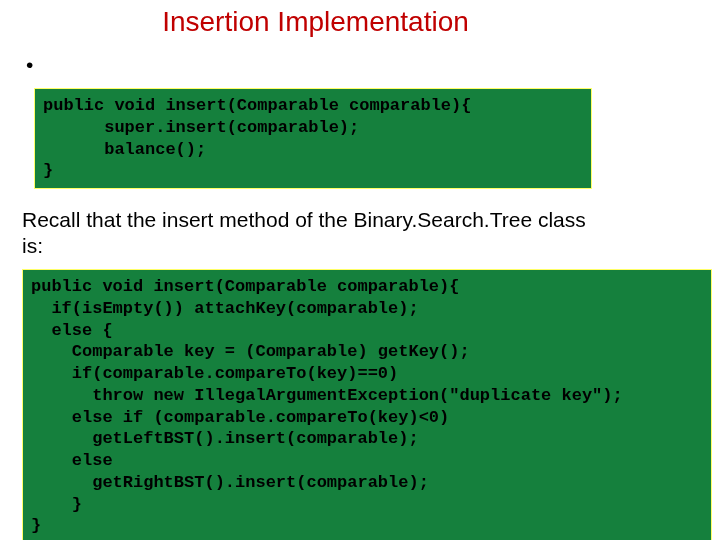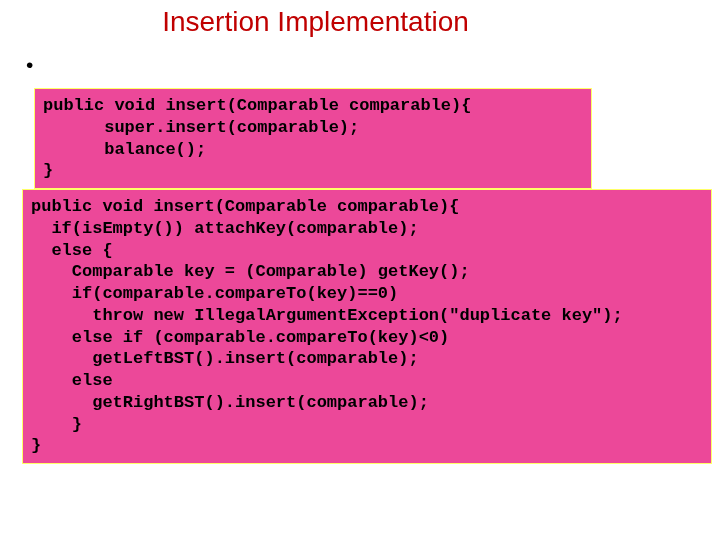--- a/index.html
+++ b/index.html
@@ -40,21 +40,21 @@
   }
   .bullet-text {
     line-height: 26px;
   }
   .plain-text {
     font-size: 21px;
     margin: 18px 0 10px 2px;
     line-height: 26px;
   }
   .code-box {
-    background: #ec4899;
+    background: #15803d;
     border: 1px solid #ffff66;
     font-family: "Courier New", Courier, monospace;
     font-weight: bold;
     font-size: 17px;
     line-height: 1.28;
     white-space: pre;
     padding: 6px 8px 6px 8px;
     color: #000;
     overflow: hidden;
   }
@@ -75,20 +75,21 @@
 
   <div class="bullet-row">
     <div class="bullet-dot">•</div>
   </div>
 
   <div class="code-box first">public void insert(Comparable comparable){
       super.insert(comparable);
       balance();
 }</div>
 
+  <div class="plain-text">Recall that the insert method of the Binary.Search.Tree class is:</div>
 
   <div class="code-box second">public void insert(Comparable comparable){
   if(isEmpty()) attachKey(comparable);
   else {
     Comparable key = (Comparable) getKey();
     if(comparable.compareTo(key)==0)
       throw new IllegalArgumentException("duplicate key");
     else if (comparable.compareTo(key)&lt;0)
       getLeftBST().insert(comparable);
     else

